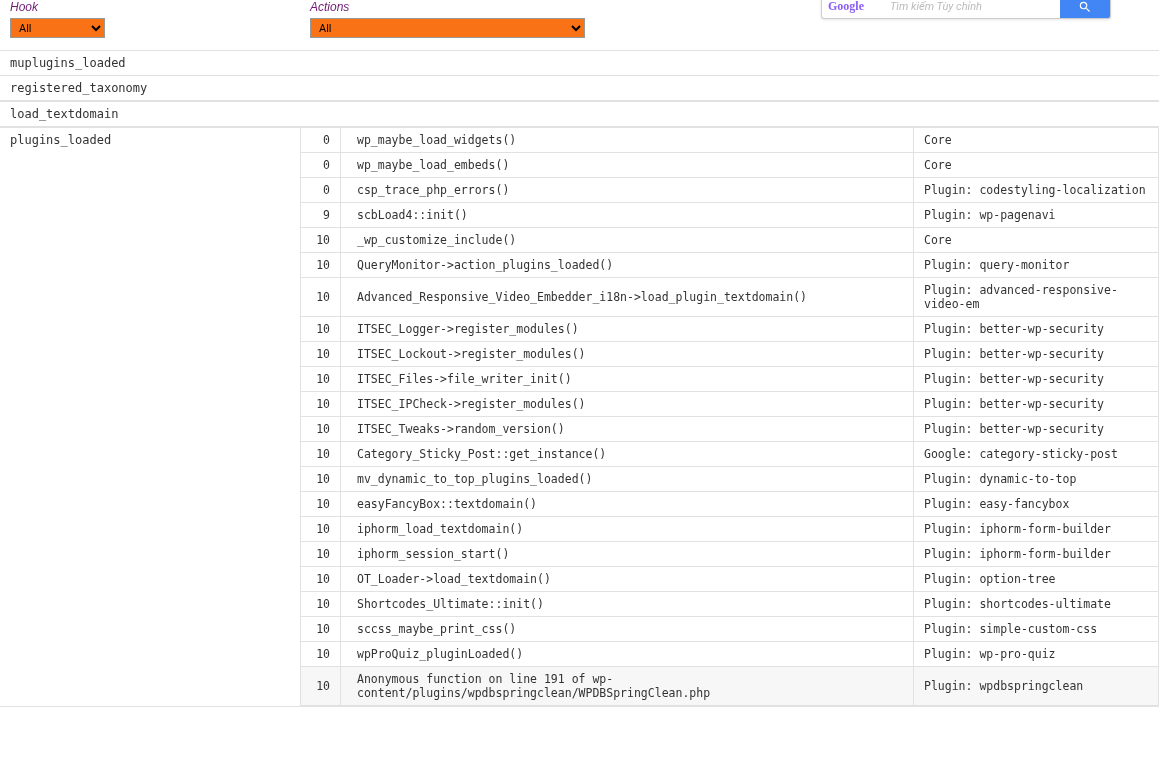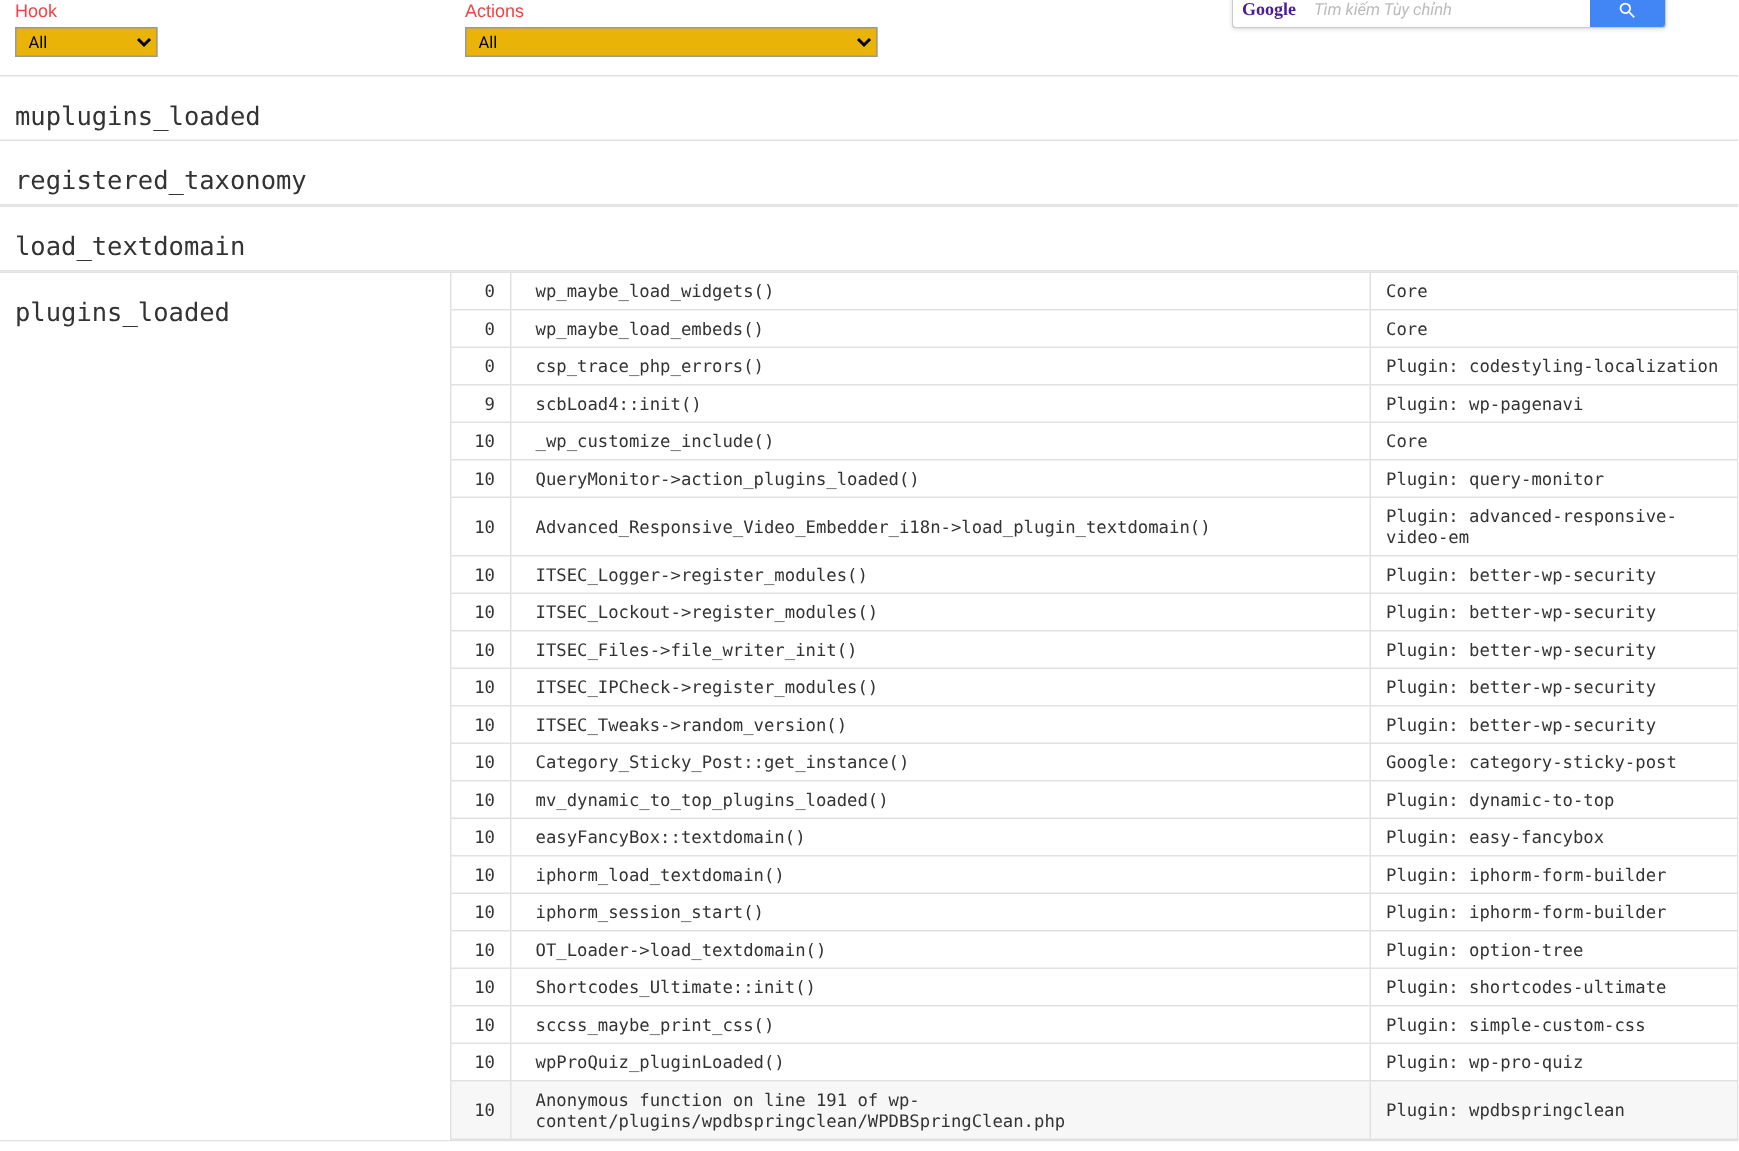--- a/index.html
+++ b/index.html
@@ -1,31 +1,31 @@
 <!DOCTYPE html>
 <html><head>
   <meta charset="utf-8">
   <style>
     * { box-sizing: border-box; margin: 0; padding: 0; }
     body { font-family: -apple-system, BlinkMacSystemFont, "Segoe UI", Roboto, sans-serif; font-size: 12px; color: #333; background: #fff; }
     .container { display: flex; flex-direction: column; width: 1159px; }
     .header-row { display: flex; position: relative; }
     .col-hook { width: 300px; padding: 0 10px; }
     .col-actions { flex: 1; padding: 0 10px; }
-    .filter-label { font-family: -apple-system, sans-serif; font-size: 12px; color: #ef4444; margin-bottom: 4px; display: block; }
-    select { width: 95px; height: 20px; font-size: 11px; background: #eab308; border: 1px solid #999; padding: 0 4px; font-family: inherit; }
+    .filter-label { font-family: -apple-system, sans-serif; font-size: 12px; color: #701a75; margin-bottom: 4px; display: block; font-style: italic; }
+    select { width: 95px; height: 20px; font-size: 11px; background: #f97316; border: 1px solid #999; padding: 0 4px; font-family: inherit; }
     .col-actions select { width: 275px; }
     .search-box { position: absolute; right: 48px; top: -5px; width: 290px; height: 24px; display: flex; border: 1px solid #ccc; border-top: none; border-radius: 0 0 3px 3px; overflow: hidden; background: #fff; box-shadow: 0 1px 3px rgba(0,0,0,0.1); }
     .search-text { flex: 1; display: flex; align-items: center; padding: 0 6px; color: #bbb; font-size: 11px; font-style: italic; }
-    .search-logo { color: #4c1d95; font-family: Georgia, serif; font-weight: bold; font-size: 12px; margin-right: 12px; font-style: normal; }
+    .search-logo { color: #8b5cf6; font-family: Georgia, serif; font-weight: bold; font-size: 12px; margin-right: 26px; font-style: normal; }
     .search-btn { width: 50px; background: #4285f4; display: flex; align-items: center; justify-content: center; }
     .search-btn svg { width: 14px; height: 14px; fill: #fff; }
     .hook-list { margin-top: 12px; border-top: 1px solid #e1e1e1; }
     .hook-row { display: flex; border-bottom: 1px solid #e1e1e1; }
-    .hook-name-cell { width: 300px; padding: 5px 10px; font-family: Menlo, Monaco, Consolas, monospace; font-size: 17px; color: #333; margin-top: 12px; }
+    .hook-name-cell { width: 300px; padding: 5px 10px; font-family: Menlo, Monaco, Consolas, monospace; font-size: 12px; color: #333; }
     .hook-details { flex: 1; }
     .action-table { width: 100%; border-collapse: collapse; table-layout: fixed; }
     .action-table td { border: 1px solid #e1e1e1; padding: 5px 10px; font-family: Menlo, Monaco, Consolas, monospace; font-size: 11.5px; color: #333; word-wrap: break-word; }
     .action-table td.priority { width: 40px; text-align: right; border-left: 1px solid #e1e1e1; }
     .action-table td.callback { word-wrap: break-word; padding-left: 16px; }
     .action-table td.source { width: 245px; }
     .action-table tr:first-child td { border-top: none; }
     .row-highlight td { background: #f7f7f7; }
   </style>
 </head>

